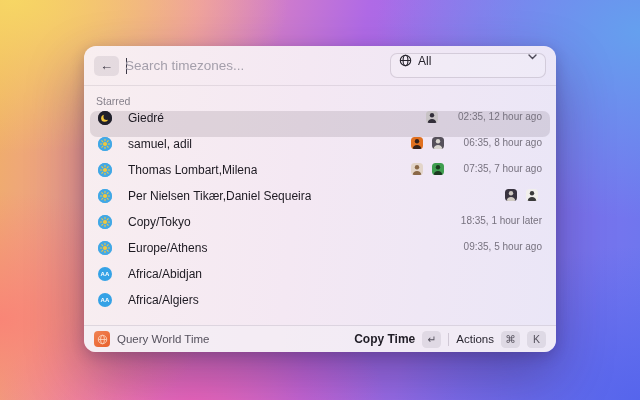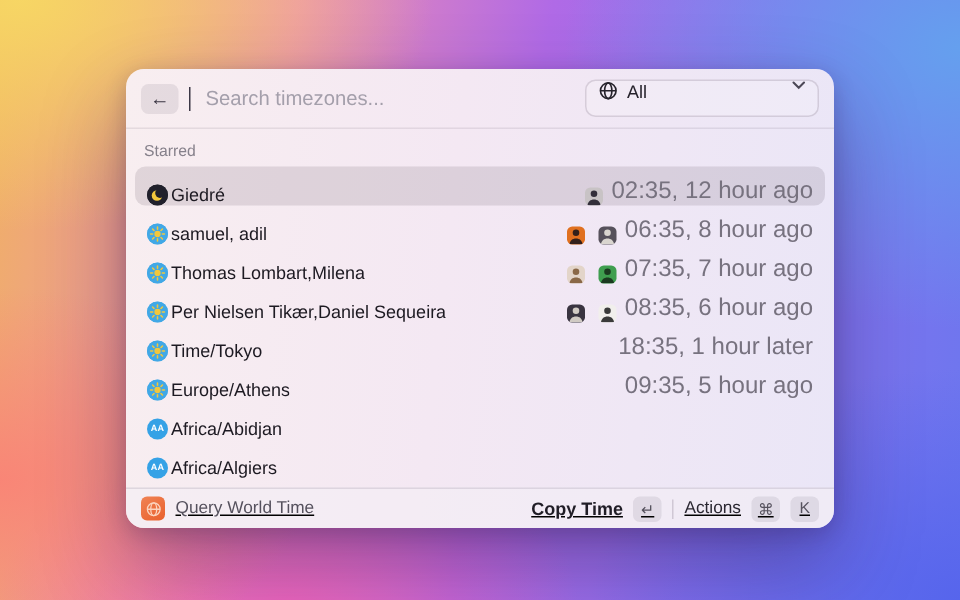--- a/index.html
+++ b/index.html
@@ -20,50 +20,50 @@
     border-radius:12px; overflow:hidden;
     background:linear-gradient(96deg,#f8eef0 0%,#f4e8f3 45%,#eae6f7 100%);
     box-shadow:0 25px 55px rgba(40,20,70,.38), 0 4px 14px rgba(40,20,70,.22);
   }
   
   .topbar { height:40px; display:flex; align-items:center; padding:0 10px;
     border-bottom:1px solid rgba(60,45,70,.10); }
   .back-btn { width:25px; height:20px; border:none; border-radius:5px;
     background:rgba(70,60,80,.10); color:#3a3542; font-size:13px; line-height:20px;
     cursor:pointer; flex:0 0 auto; display:flex; align-items:center; justify-content:center; }
-  .search { flex:1; margin-left:16px; border:none; outline:none; background:transparent;
+  .search { flex:1; margin-left:4px; border:none; outline:none; background:transparent;
     font-size:13.5px; color:#201d26; font-family:"Liberation Sans",sans-serif; }
   .search::placeholder { color:#a49fab; }
   .dropdown { flex:0 0 auto; width:156px; height:25px; border:1px solid rgba(60,45,70,.16);
     border-radius:7px; background:rgba(255,255,255,.16); display:flex; 
     padding:0 8px; gap:6px; cursor:pointer; }
   .dropdown .dd-label { font-size:12px; color:#26232c; flex:1; text-align:left; }
   
   .list { height:240px; padding:6px 6px 0 6px; overflow:hidden; }
   .section-header { font-size:10.5px; color:#86818b; padding:3px 6px 4px 6px; }
-  .row { height:26px; display:flex; align-items:flex-end; gap:2px; padding:0 8px;
+  .row { height:26px; display:flex; align-items:flex-start; gap:16px; padding:0 8px;
     border-radius:7px; cursor:pointer; }
   .row.selected { background:rgba(75,62,80,.14); }
   .row-title { font-size:12px; color:#1d1a22; font-weight:500; flex:0 1 auto;
     white-space:nowrap; overflow:hidden; }
   .row-spacer { flex:1; }
-  .row-time { font-size:16px; color:#77727f; flex:0 0 auto; }
+  .row-time { font-size:10px; color:#77727f; flex:0 0 auto; }
   .circle-icon { width:14px; height:14px; border-radius:50%; flex:0 0 auto;
     display:flex; align-items:center; justify-content:center; }
   .initials-icon { width:14px; height:14px; border-radius:50%; background:#35a2e6;
     color:#fff; font-size:6px; font-weight:bold; display:flex; align-items:center;
     justify-content:center; letter-spacing:.2px; flex:0 0 auto; }
   .avatar { width:12px; height:12px; border-radius:3.5px; overflow:hidden; flex:0 0 auto;
     display:flex; align-items:flex-end; justify-content:center; }
   .avatar svg { display:block; }
   .avatars { display:flex; gap:9px; align-items:center; margin-right:4px; }
   
   .footer { position:absolute; left:0; right:0; bottom:0; height:27px;
     border-top:1px solid rgba(60,45,70,.12); background:rgba(244,238,245,.6);
-    display:flex; align-items:center; padding:0 10px; gap:7px;text-decoration:underline; }
+    display:flex; align-items:center; padding:0 10px; gap:7px; }
   .app-icon { width:16px; height:16px; border-radius:4px;
     background:linear-gradient(145deg,#f08354,#e9602c); display:flex; align-items:center;
     justify-content:center; flex:0 0 auto; }
   .app-name { font-size:11.5px; color:#55515d; flex:1; }
   .action-primary { font-size:12px; font-weight:bold; color:#201d26; cursor:pointer; }
   .key { min-width:19px; height:17px; padding:0 4px; border-radius:4.5px;
     background:rgba(70,60,80,.10); color:#56525e; font-size:10.5px;
     display:flex; align-items:center; justify-content:center; }
   .footer-divider { width:1px; height:13px; background:rgba(60,45,70,.18); }
   .action-secondary { font-size:11.5px; color:#2a2731; cursor:pointer; }
@@ -222,41 +222,40 @@
               <path d="M1.6 12c.3-2.6 2.1-4 4.4-4s4.1 1.4 4.4 4z" fill="currentColor"></path>
             </svg>
         </span>
         <span class="avatar" style="background:#f1efec;color:#3a3a3a">
           <svg width="12" height="12" viewBox="0 0 12 12">
               <circle cx="6" cy="4.2" r="2.2" fill="currentColor"></circle>
               <path d="M1.6 12c.3-2.6 2.1-4 4.4-4s4.1 1.4 4.4 4z" fill="currentColor"></path>
             </svg>
         </span>
       </span>
-      <span class="row-time">08:35, 6 hour ago</span>
-    </div>
-
-    <div class="row">
-      <span class="circle-icon" style="background:#41a8e6">
-        <svg width="14" height="14" viewBox="0 0 20 20">
-            <circle cx="10" cy="10" r="10" fill="#41a8e6"></circle>
-            <circle cx="10" cy="10" r="3" fill="#f2c73c"></circle>
-            <g stroke="#f2c73c" stroke-width="1.5" stroke-linecap="round">
-              <line x1="10" y1="3.4" x2="10" y2="5.4"></line>
-              <line x1="10" y1="14.6" x2="10" y2="16.6"></line>
-              <line x1="3.4" y1="10" x2="5.4" y2="10"></line>
-              <line x1="14.6" y1="10" x2="16.6" y2="10"></line>
-              <line x1="5.3" y1="5.3" x2="6.7" y2="6.7"></line>
-              <line x1="13.3" y1="13.3" x2="14.7" y2="14.7"></line>
-              <line x1="5.3" y1="14.7" x2="6.7" y2="13.3"></line>
-              <line x1="13.3" y1="6.7" x2="14.7" y2="5.3"></line>
-            </g>
-          </svg>
-      </span>
-      <span class="row-title">Time/Tokyo</span>
+    </div>
+
+    <div class="row">
+      <span class="circle-icon" style="background:#41a8e6">
+        <svg width="14" height="14" viewBox="0 0 20 20">
+            <circle cx="10" cy="10" r="10" fill="#41a8e6"></circle>
+            <circle cx="10" cy="10" r="3" fill="#f2c73c"></circle>
+            <g stroke="#f2c73c" stroke-width="1.5" stroke-linecap="round">
+              <line x1="10" y1="3.4" x2="10" y2="5.4"></line>
+              <line x1="10" y1="14.6" x2="10" y2="16.6"></line>
+              <line x1="3.4" y1="10" x2="5.4" y2="10"></line>
+              <line x1="14.6" y1="10" x2="16.6" y2="10"></line>
+              <line x1="5.3" y1="5.3" x2="6.7" y2="6.7"></line>
+              <line x1="13.3" y1="13.3" x2="14.7" y2="14.7"></line>
+              <line x1="5.3" y1="14.7" x2="6.7" y2="13.3"></line>
+              <line x1="13.3" y1="6.7" x2="14.7" y2="5.3"></line>
+            </g>
+          </svg>
+      </span>
+      <span class="row-title">Copy/Tokyo</span>
       <span class="row-spacer"></span>
       <span class="row-time">18:35, 1 hour later</span>
     </div>
 
     <div class="row">
       <span class="circle-icon" style="background:#41a8e6">
         <svg width="14" height="14" viewBox="0 0 20 20">
             <circle cx="10" cy="10" r="10" fill="#41a8e6"></circle>
             <circle cx="10" cy="10" r="3" fill="#f2c73c"></circle>
             <g stroke="#f2c73c" stroke-width="1.5" stroke-linecap="round">

